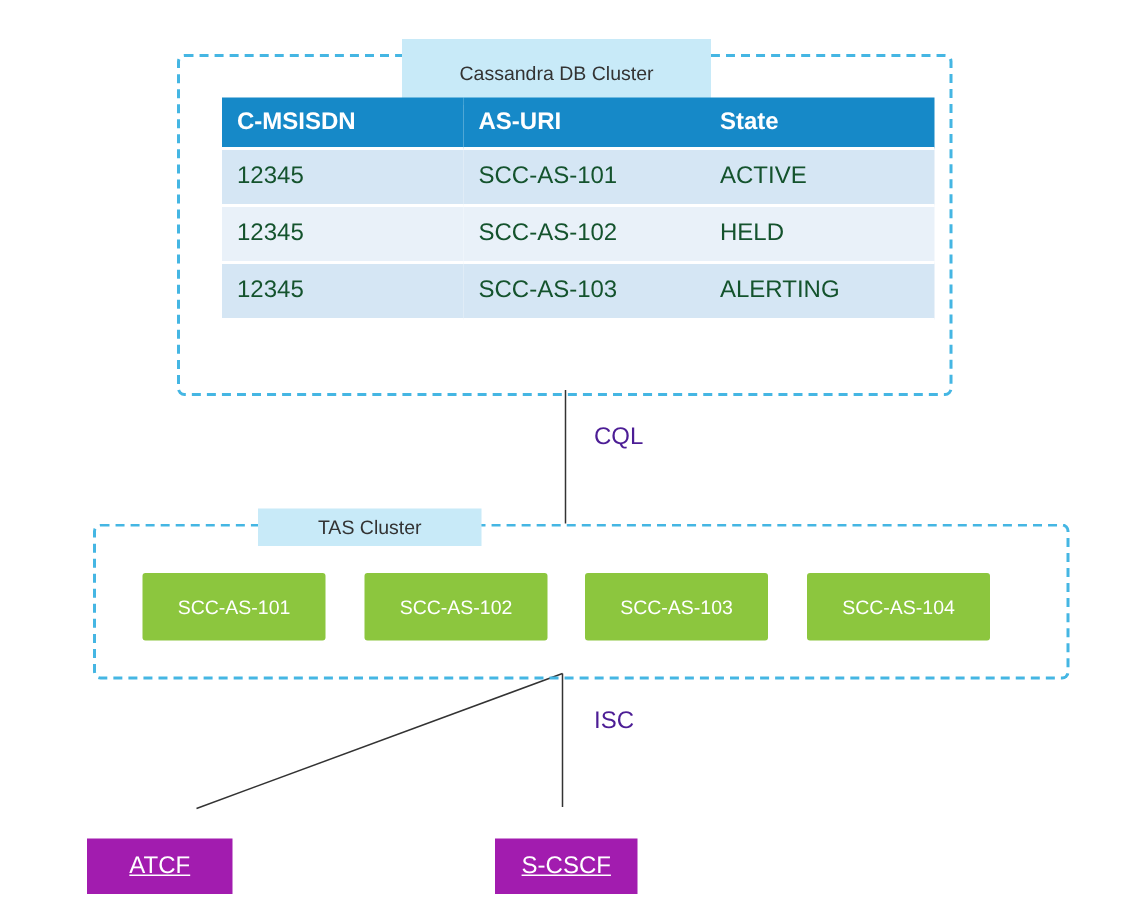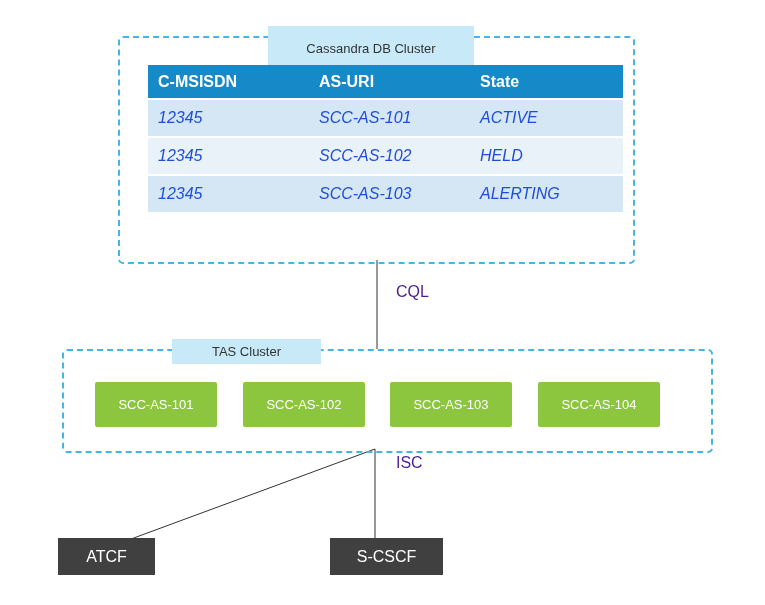--- a/index.html
+++ b/index.html
@@ -71,65 +71,65 @@
     color: #ffffff;
     font-size: 16px;
     font-weight: bold;
     text-align: left;
     height: 33px;
     padding: 0 0 0 10px;
     border-bottom: 2px solid #ffffff;
     margin-left: 32px;
   }
   .db-table td {
-    color: #1d4ed8;
+    color: #14532d;
     font-size: 16px;
     height: 36px;
     padding: 0 0 0 10px;
     border-bottom: 2px solid #ffffff;
-    font-style: italic;
   }
   .db-table tr.odd td { background: #d5e6f4; }
   .db-table tr.even td { background: #e9f1f9; }
   .conn-label {
     position: absolute;
     color: #4c1d95;
     font-size: 16px;
   }
   .conn-label.cql { left: 396px; top: 283px; }
-  .conn-label.isc { left: 396px; top: 454px; }
+  .conn-label.isc { left: 396px; top: 472px; }
   .green-node {
     position: absolute;
     top: 382px;
     width: 122px; height: 45px;
     background: #8cc63e;
     border-radius: 2px;
     color: #ffffff;
     font-size: 13px;
     display: flex;
     align-items: center;
     justify-content: center;
   }
   .green-node.n1 { left: 95px; }
   .green-node.n2 { left: 243px; }
   .green-node.n3 { left: 390px; }
   .green-node.n4 { left: 538px; }
   .black-node {
     position: absolute;
-    top: 538px;
+    top: 559px;
     height: 37px;
-    background: #404040;
+    background: #a21caf;
     color: #ffffff;
     font-size: 16px;
     display: flex;
     align-items: center;
     justify-content: center;
+    text-decoration: underline;
   }
   .black-node.atcf { left: 58px; width: 97px; }
-  .black-node.scscf { left: 330px; width: 113px; }
+  .black-node.scscf { left: 330px; width: 95px; }
 </style>
 </head>
 <body>
 
 <div class="canvas">
 
   <svg class="connectors" viewBox="0 0 765 605" xmlns="http://www.w3.org/2000/svg">
     <line x1="377" y1="260" x2="377" y2="349"></line>
     <line x1="375" y1="449" x2="375" y2="538"></line>
     <line x1="375" y1="449" x2="131" y2="539"></line>

